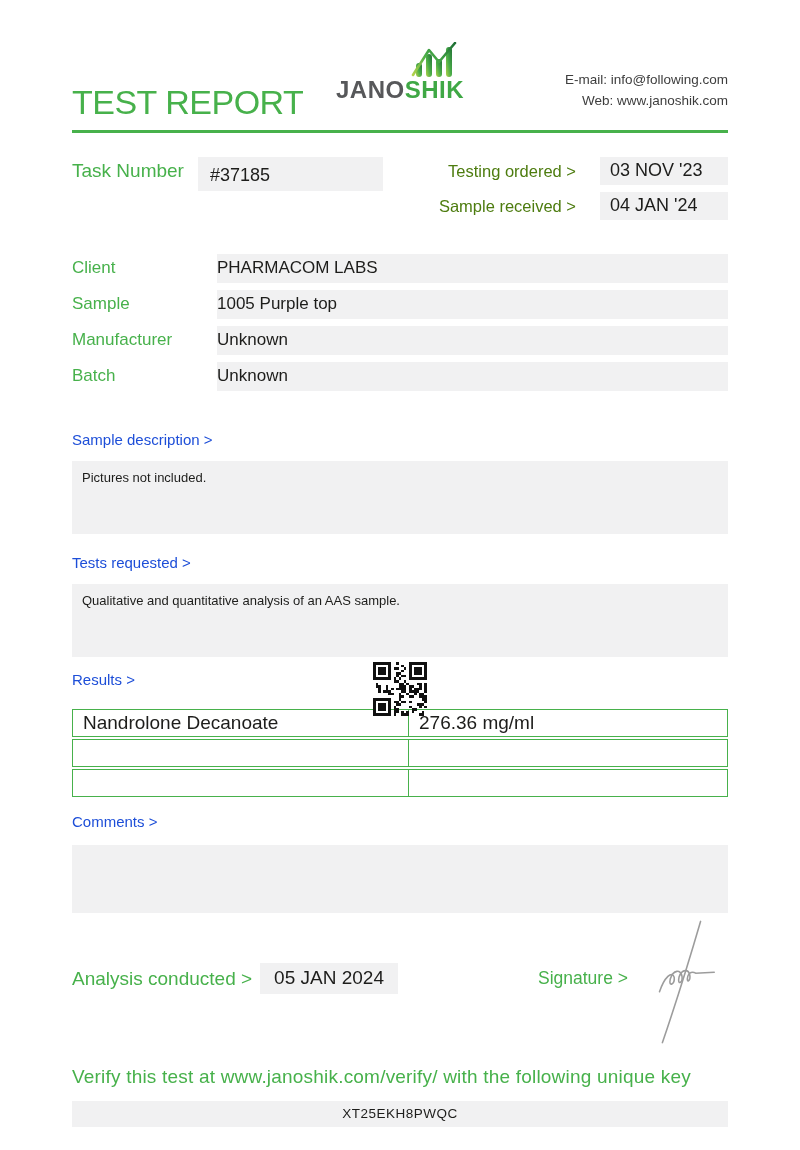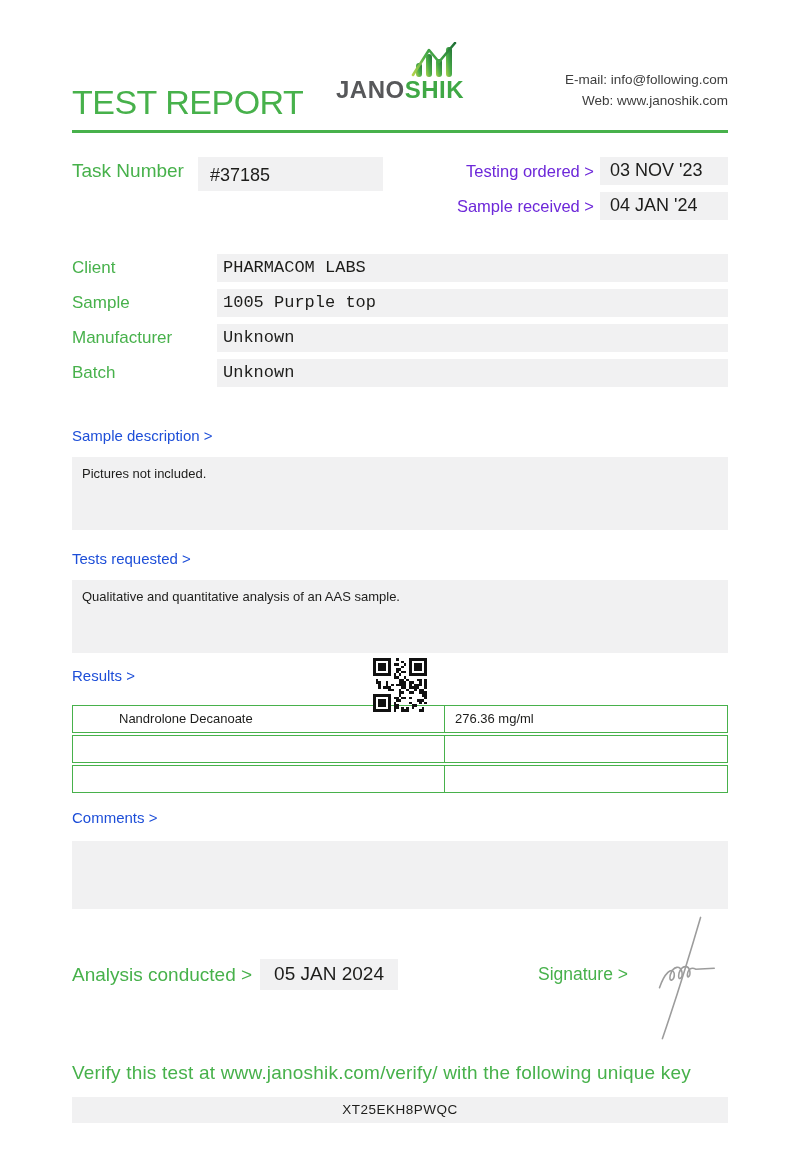--- a/index.html
+++ b/index.html
@@ -23,43 +23,43 @@
            font-size:13.5px;color:#3d3d3d;line-height:1.55;}
   .divider{height:3px;background:#47b14b;}
 
   
   .task-section{margin-top:24px;display:flex;align-items:flex-start;}
   .task-label{font-size:19px;color:#47b14b;padding-top:3px;}
   .task-value{margin-left:14px;background:#f1f1f2;padding:8px 12px 5px;
               font-size:18px;width:161px;}
   .dates{margin-left:auto;display:flex;flex-direction:column;gap:7px;}
   .date-row{display:flex;align-items:center;justify-content:flex-end;}
-  .date-label{color:#6d28d9;font-size:16.5px;margin-right:6px;text-align:center;}
+  .date-label{color:#4d7c0f;font-size:16.5px;margin-right:24px;text-align:center;}
   .date-value{background:#f1f1f2;padding:3px 10px 4px;font-size:18px;width:108px;}
 
   
   .details{margin-top:34px;}
   .detail-row{display:flex;margin-bottom:7px;}
   .detail-label{width:145px;flex:none;color:#47b14b;font-size:17px;padding-top:4px;}
-  .detail-value{flex:1;background:#f1f1f2;padding:4px 6px 5px;font-size:17px;font-family:Liberation Mono, monospace;}
+  .detail-value{flex:1;background:#f1f1f2;padding:4px 0 5px;font-size:17px;}
 
   
   .section-heading{color:#1d4ed8;font-size:15px;}
   .sec-desc{margin-top:40px;}
   .sec-tests{margin-top:20px;}
   .text-box{margin-top:13px;background:#f1f1f2;height:55px;
             padding:9px 10px;font-size:13px;color:#1d1d1b;}
 
   
   .sec-results{margin-top:14px;position:relative;}
   .qr{position:absolute;left:50%;top:-9px;transform:translateX(-50%);
       width:54px;height:54px;}
   .results-table{margin-top:21px;}
   .t-row{display:flex;border:1px solid #47b14b;margin-bottom:2px;
-         height:26px;line-height:26px;font-size:13px;padding-left:36px;}
+         height:26px;line-height:26px;font-size:19px;}
   .t-cell-1{width:325px;flex:none;border-right:1px solid #47b14b;padding-left:10px;}
   .t-cell-2{flex:1;padding-left:10px;}
 
   
   .sec-comments{margin-top:16px;}
   .comments-box{margin-top:15px;background:#f1f1f2;height:50px;
                 padding:9px 10px;font-size:13px;}
 
   
   .analysis-row{margin-top:50px;display:flex;align-items:center;position:relative;}

